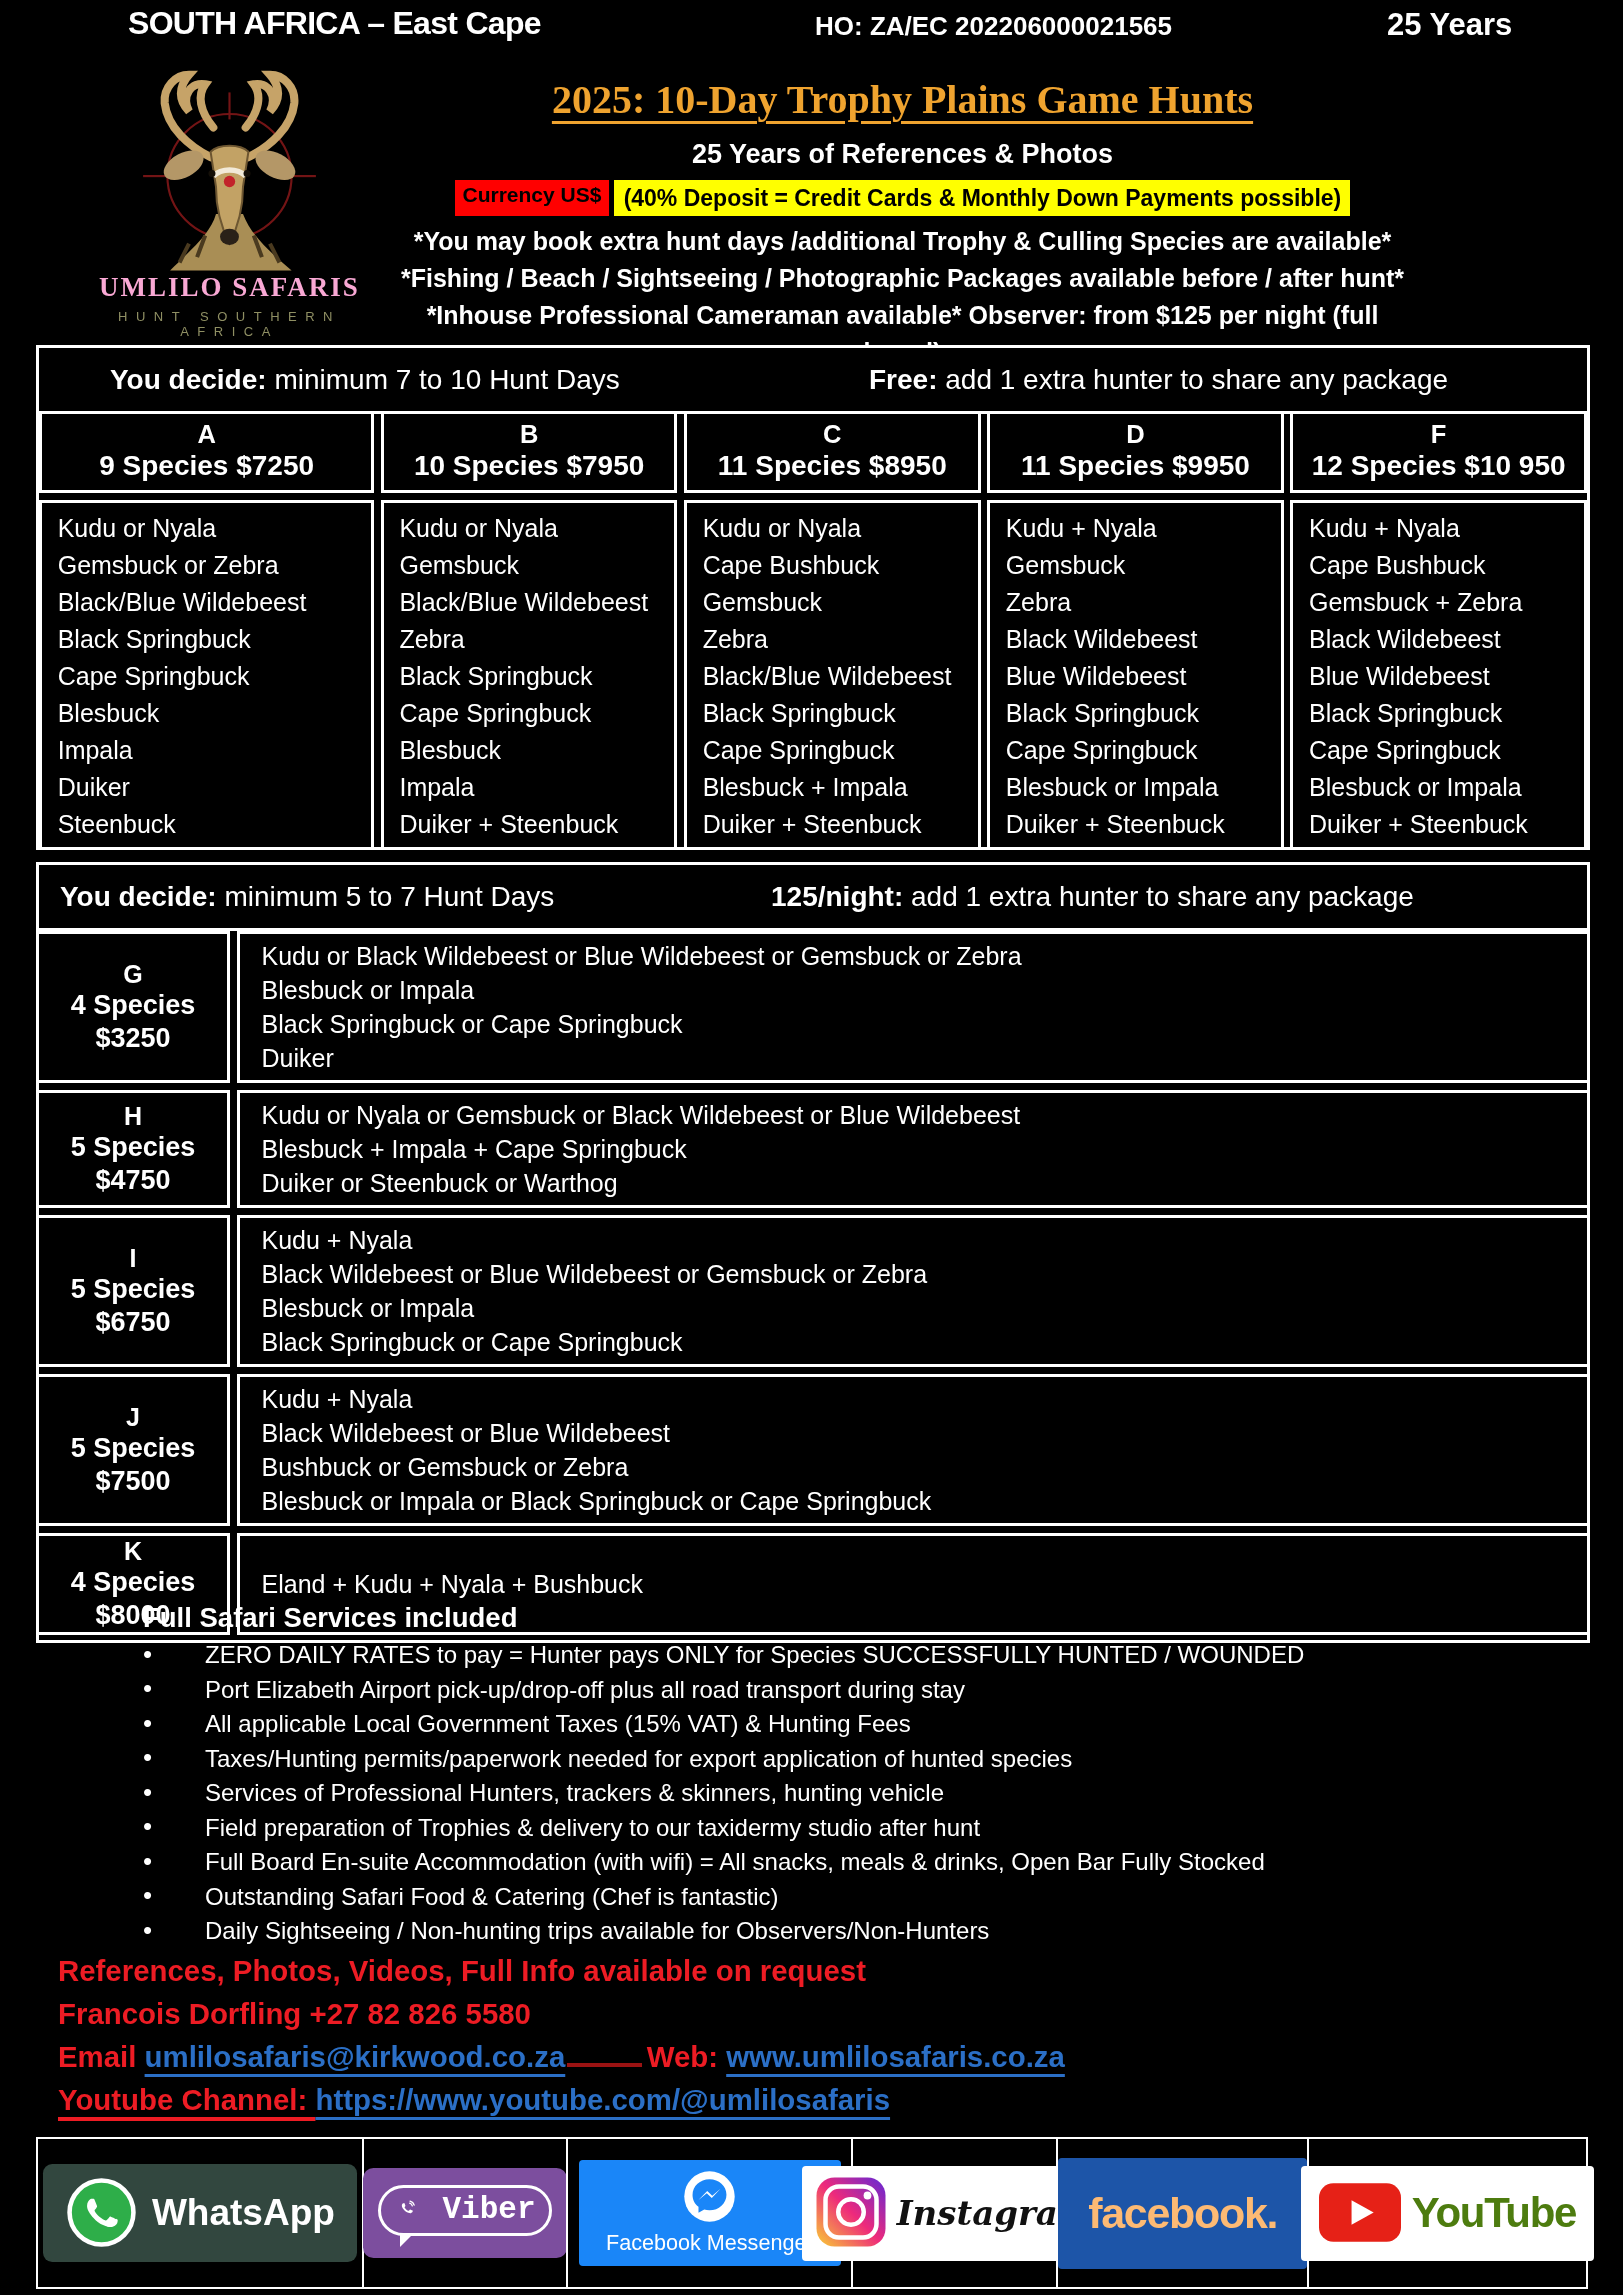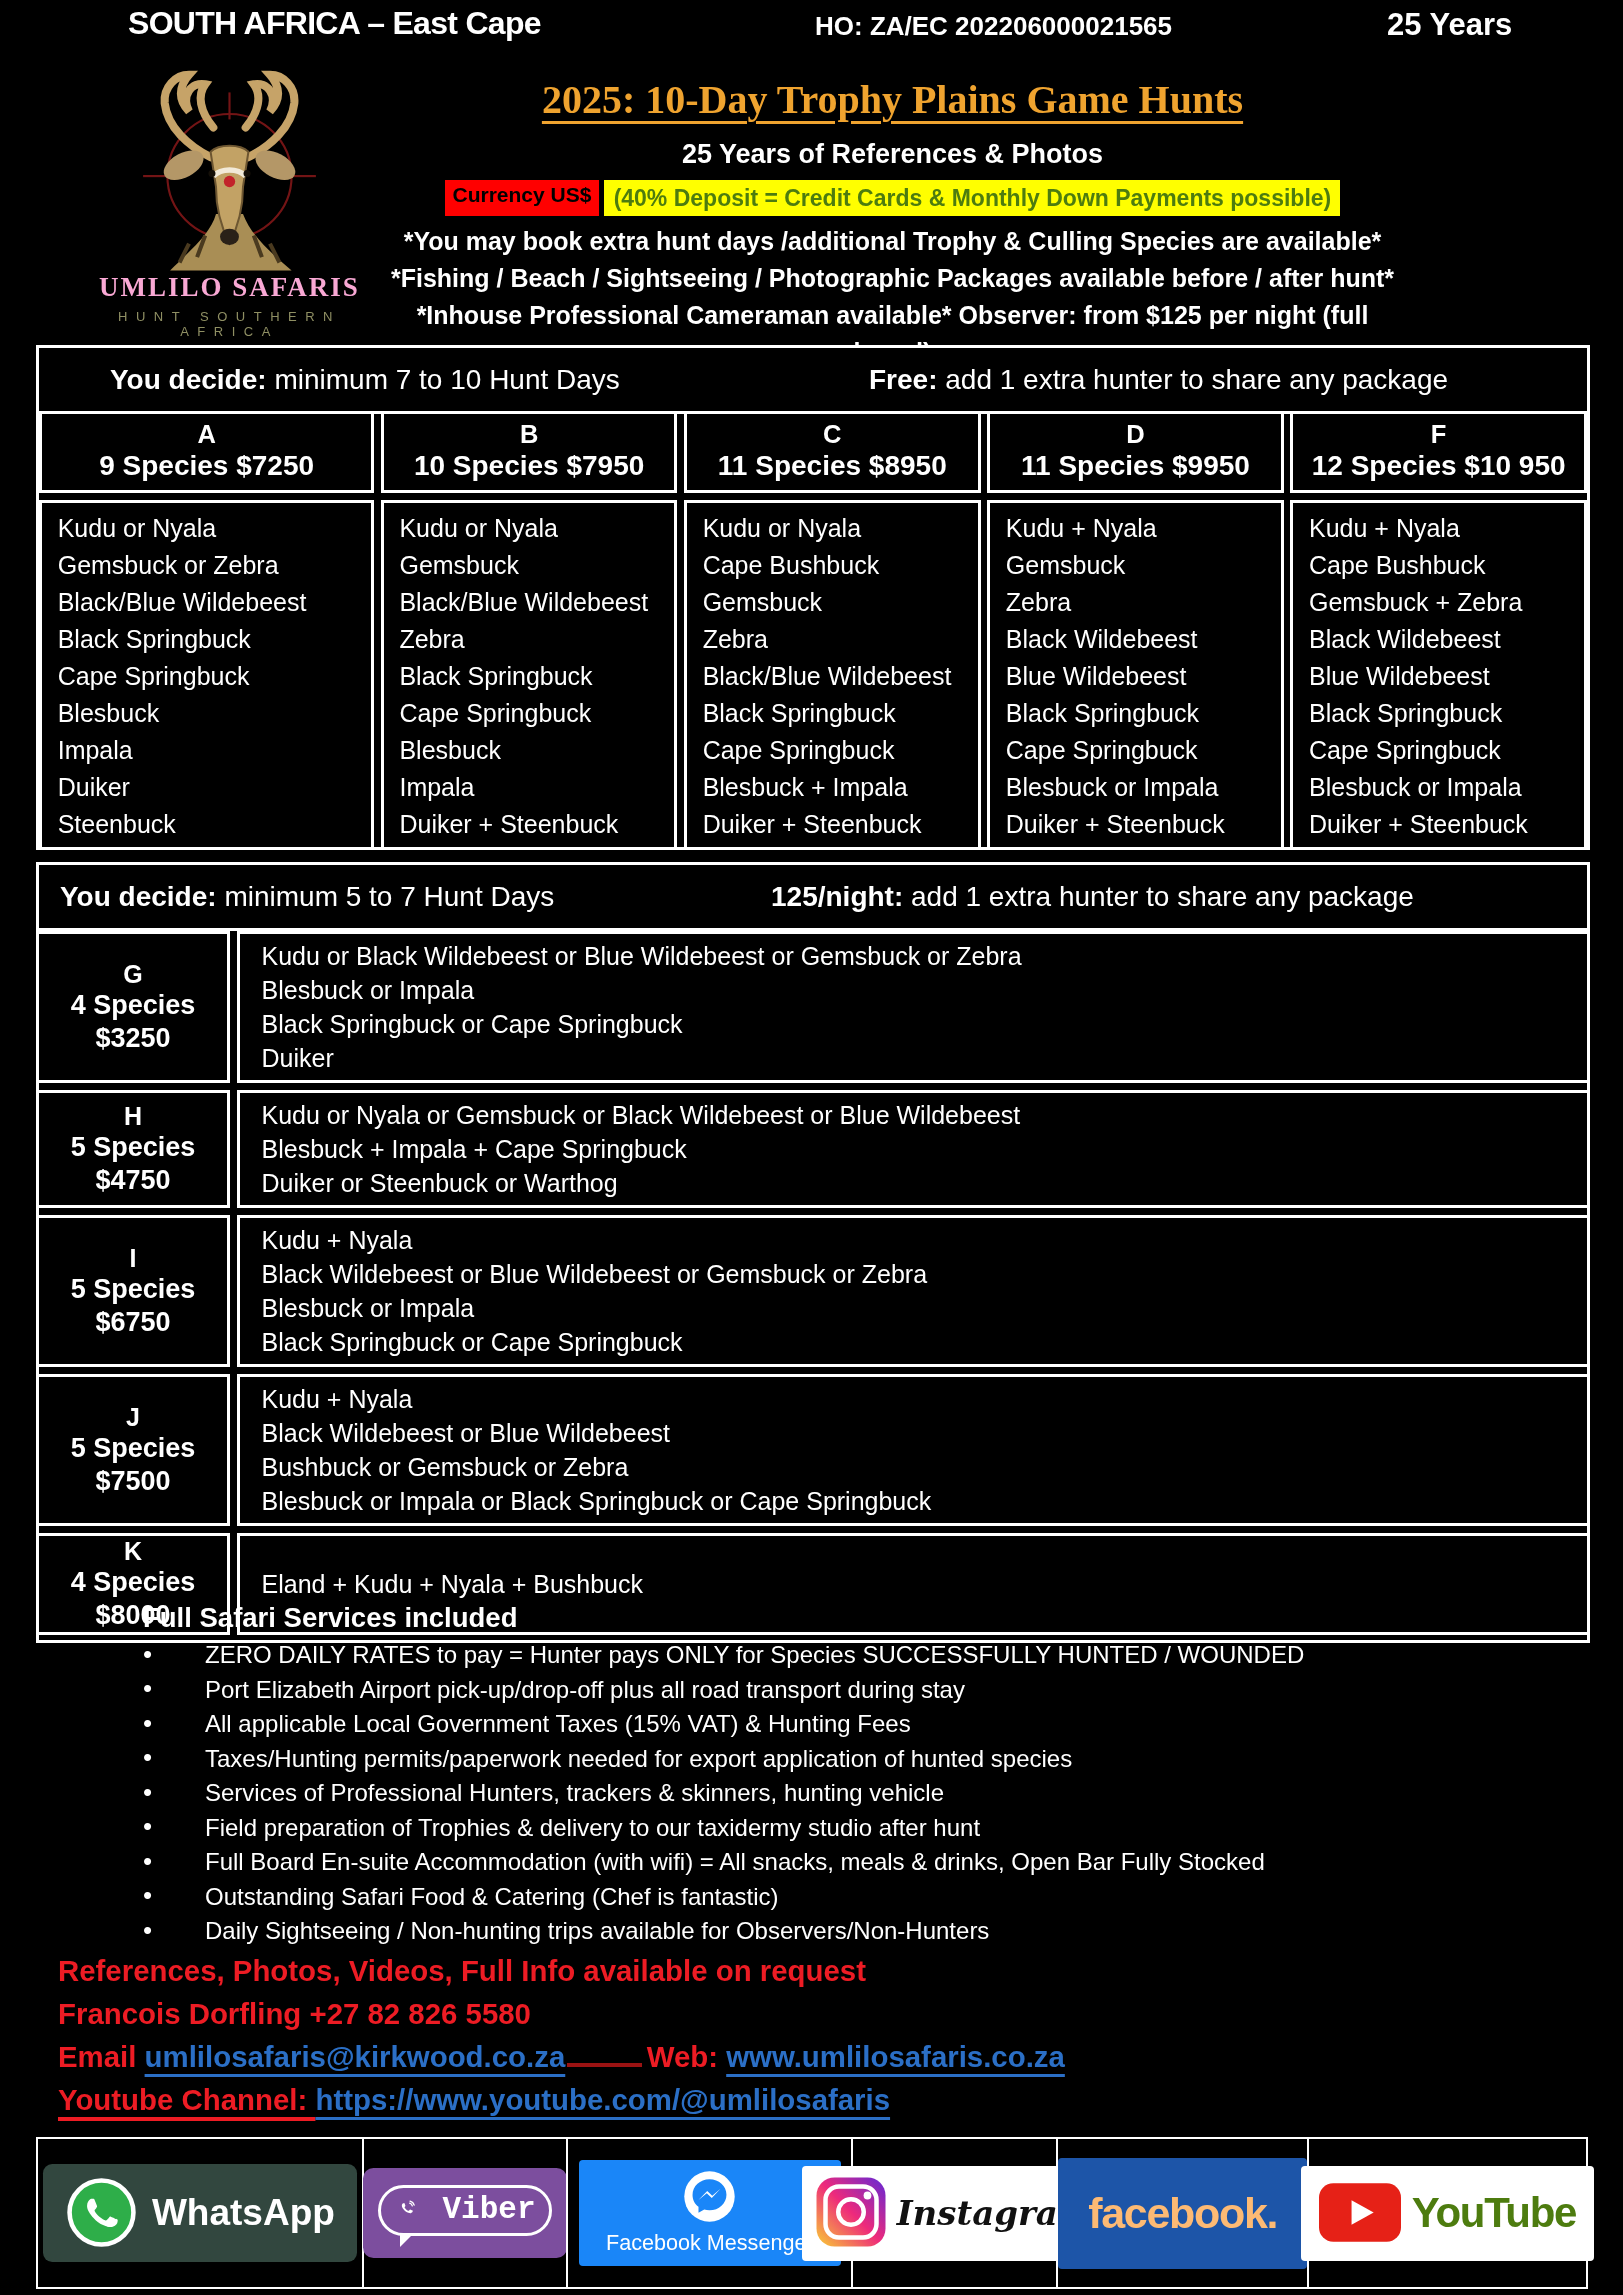--- a/index.html
+++ b/index.html
@@ -12,27 +12,27 @@
   .ho{left:815px;top:10.5px;font-size:26px;font-weight:700;}
   .years{left:1387px;top:6.5px;font-size:31px;font-weight:800;}
 
   
   .logo{left:92px;top:60px;width:275px;text-align:center;}
   .logo-name{font-family:"Liberation Serif",serif;font-size:27px;font-weight:700;
              color:#f9a8d4;letter-spacing:2px;margin-top:-6.5px;}
   .logo-tag{font-size:13px;color:#8f8f63;letter-spacing:8.5px;margin-top:6.5px;}
 
   
-  .intro{left:382px;top:76px;width:1021px;text-align:center;}
+  .intro{left:392px;top:76px;width:1021px;text-align:center;}
   .title{font-family:"Liberation Serif",serif;font-size:40px;font-weight:700;color:#efa32f;
          text-decoration:underline;text-decoration-thickness:2.6px;text-underline-offset:7.9px;}
   .subtitle{font-size:27px;font-weight:700;margin-top:15.7px;}
   .chiprow{margin-top:10.5px;display:flex;justify-content:center;align-items:stretch;}
   .chip-red{background:#ff0000;color:#000;font-weight:800;font-size:21px;padding:2.6px 7.9px 3.9px;}
-  .chip-yellow{background:#ffff00;color:#4d7c0f;font-weight:700;font-size:23px;padding:5.2px 9.2px 3.9px;margin-left:5.2px;}
+  .chip-yellow{background:#ffff00;color:#000000;font-weight:700;font-size:23px;padding:5.2px 9.2px 3.9px;margin-left:5.2px;}
   .notes{margin-top:6.5px;}
   .note{font-size:25px;font-weight:700;line-height:37px;}
 
   
   .tbl{border:3.3px solid #fff;background:#000;}
   .tbl-head{position:relative;height:63px;font-size:28px;}
   .tbl-head .bold{font-weight:800;}
   .tbl-head .grp{position:absolute;top:15.7px;white-space:nowrap;}
 
   

